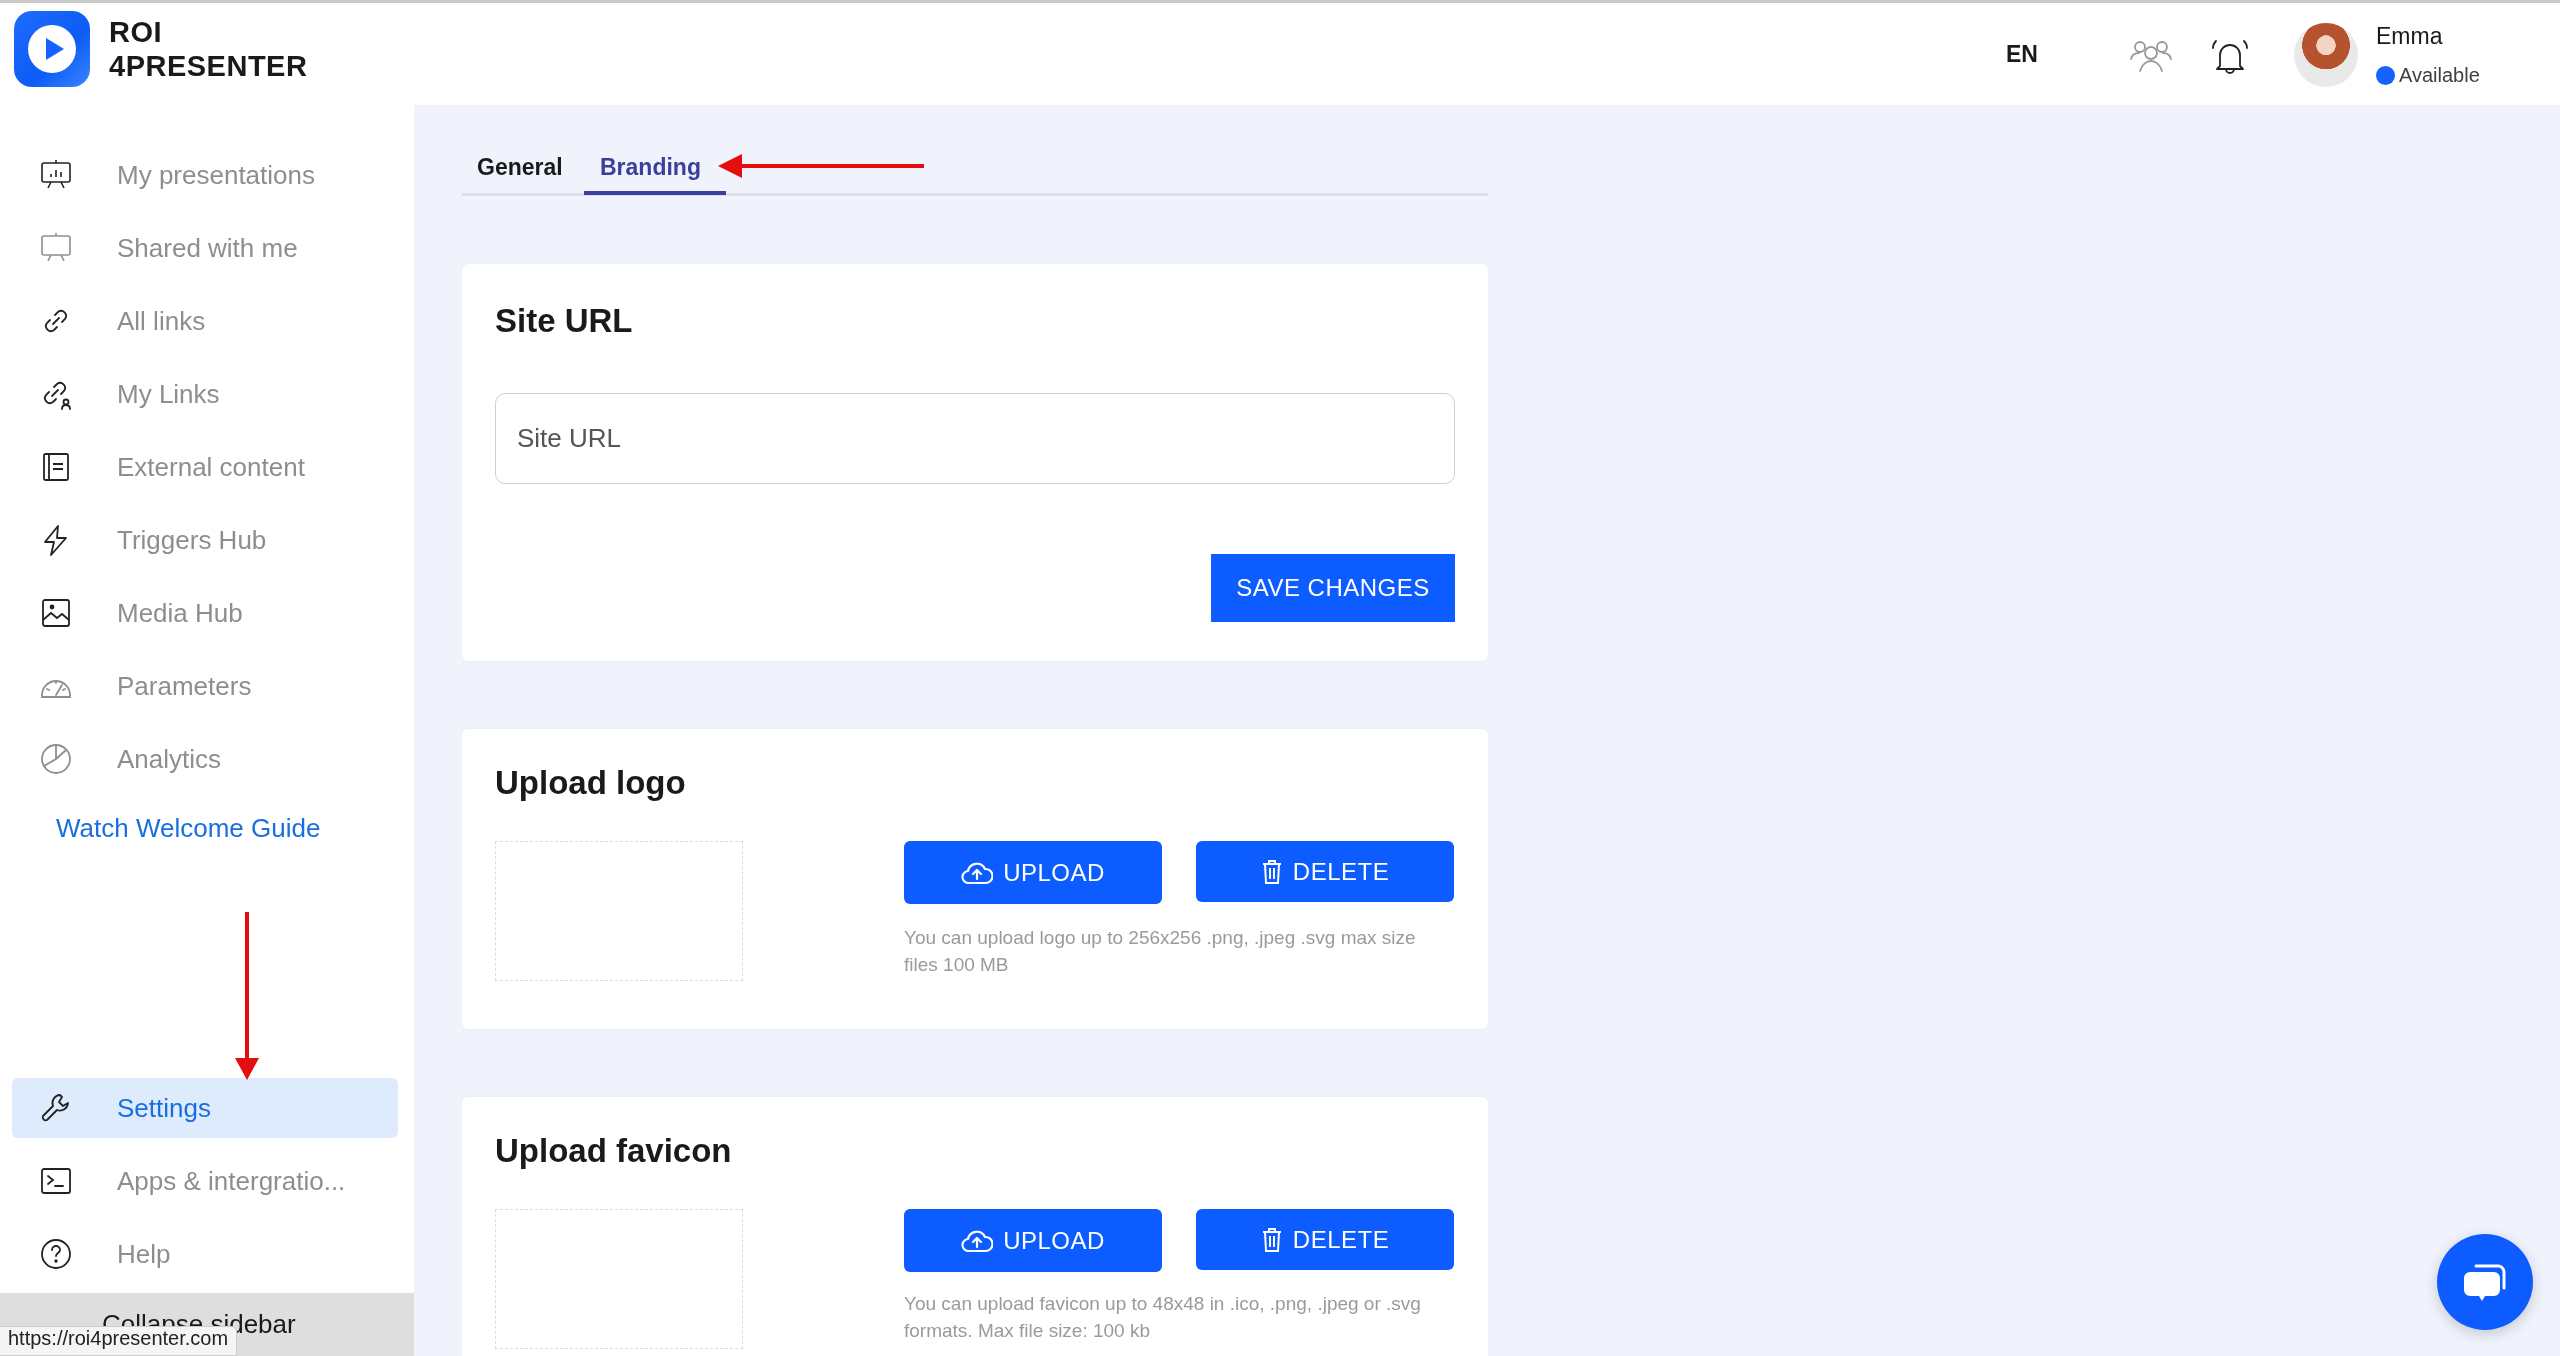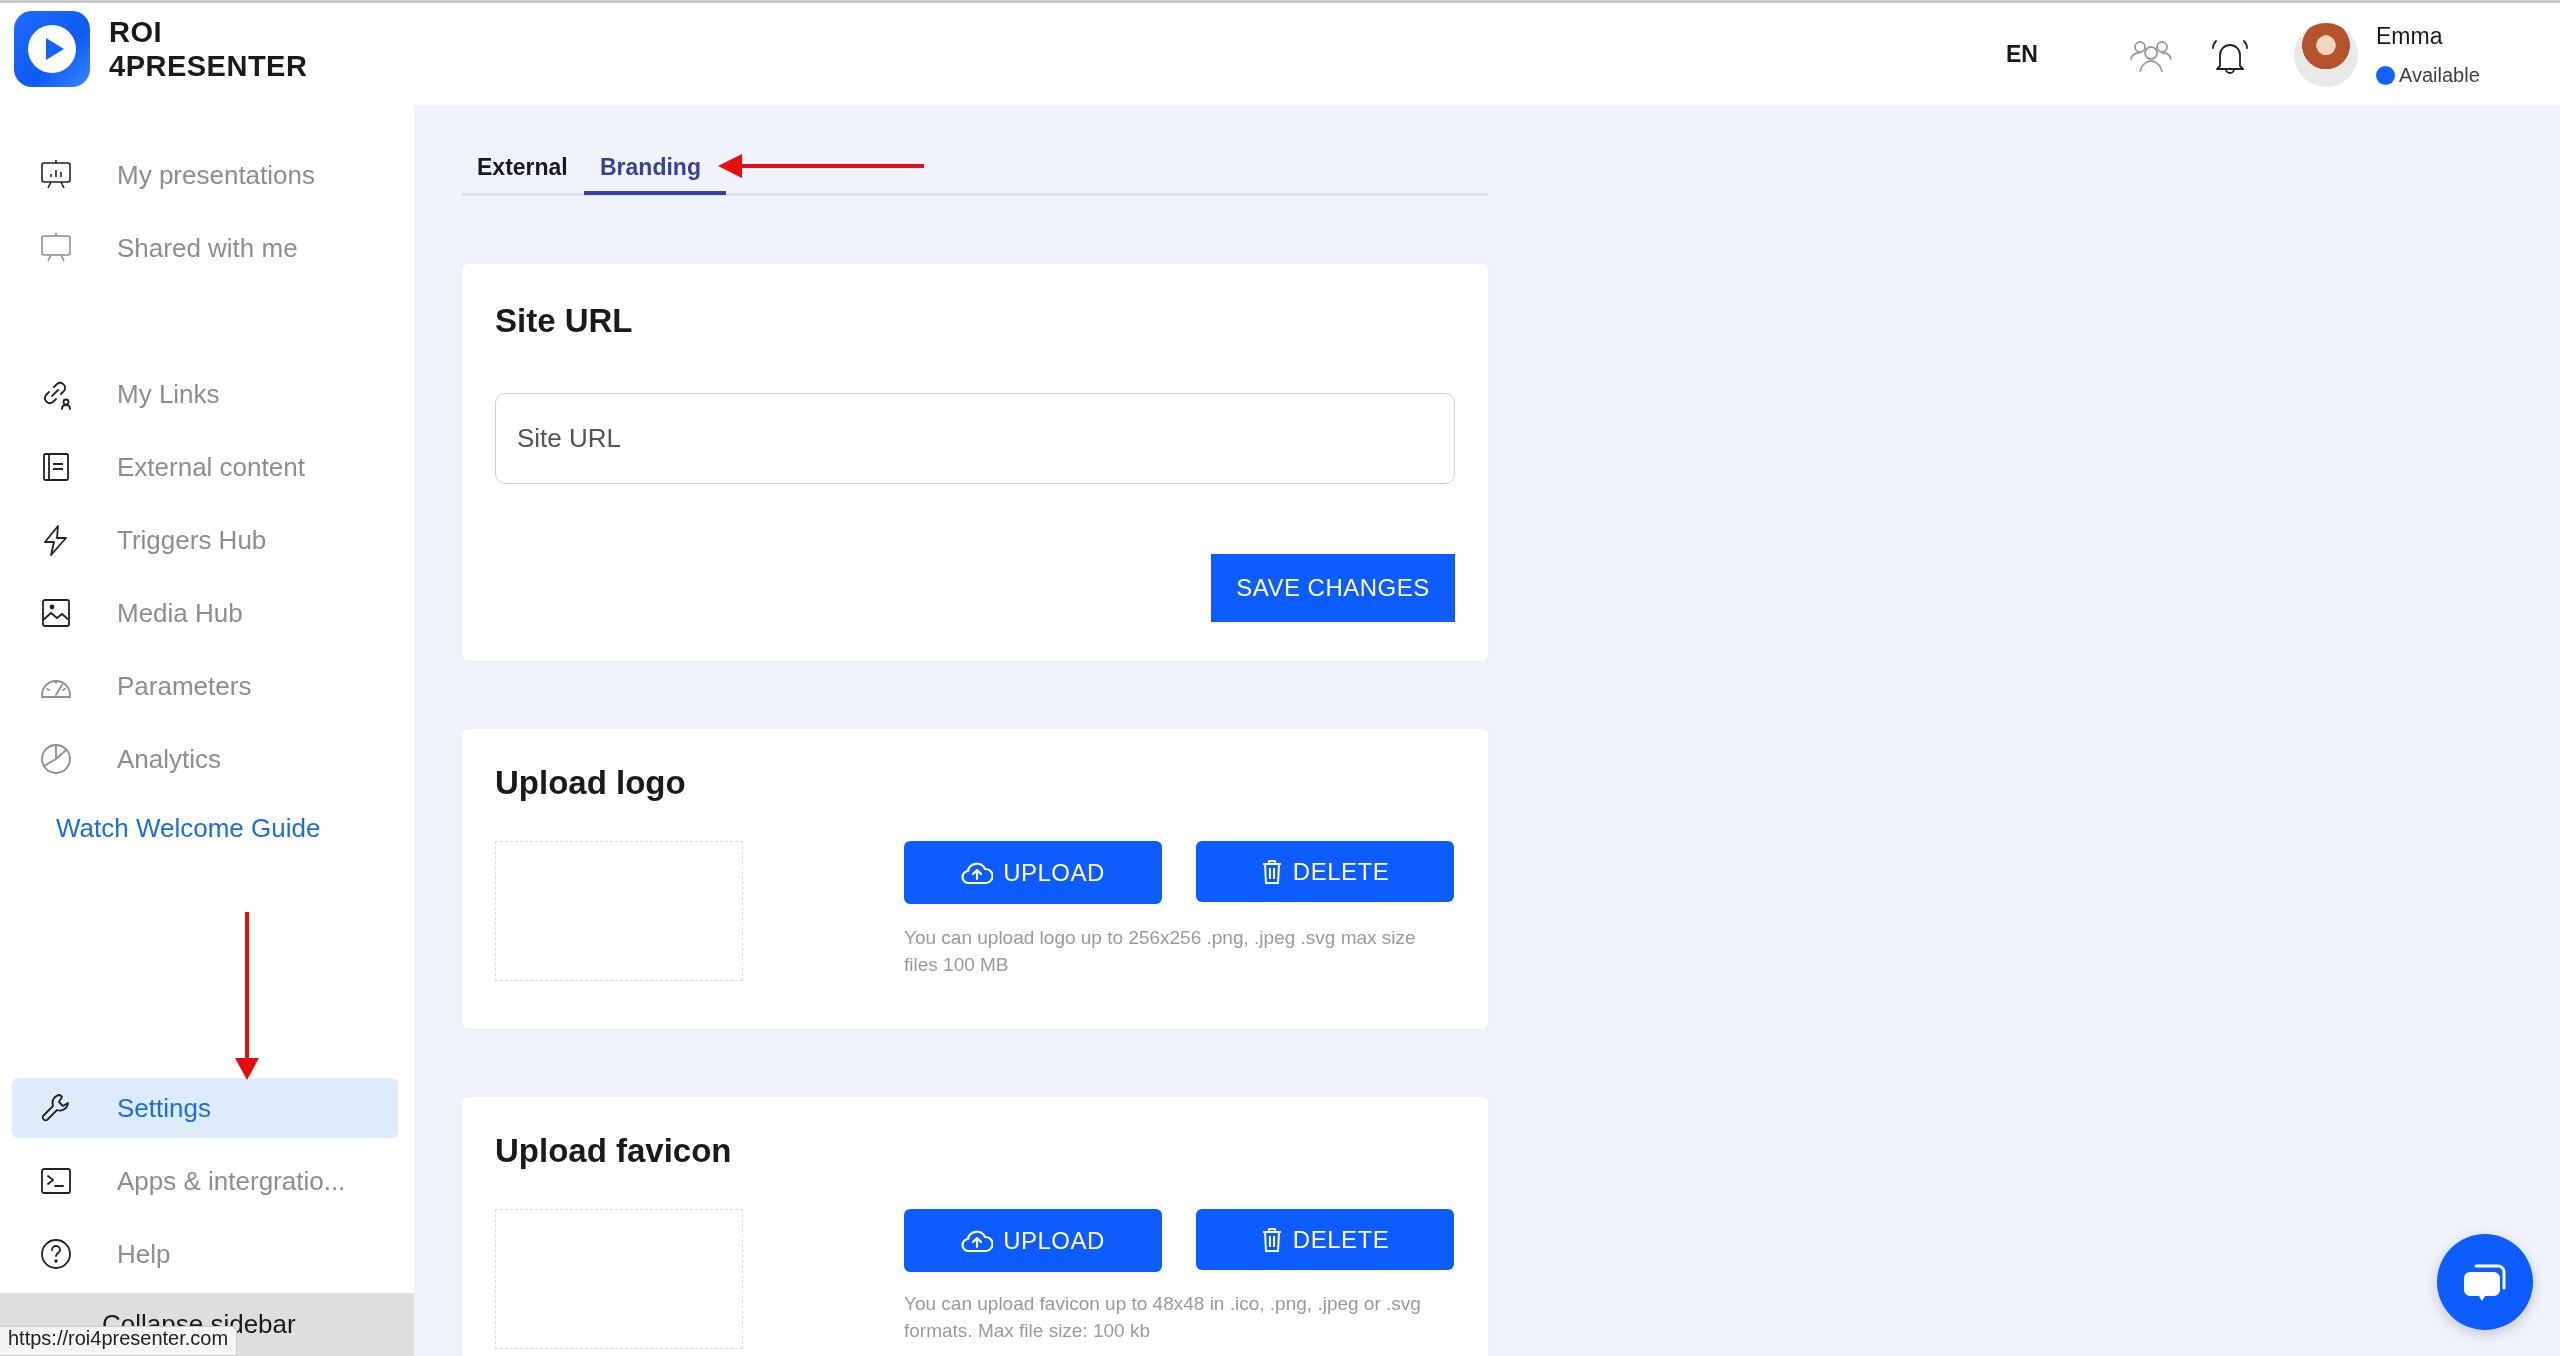--- a/index.html
+++ b/index.html
@@ -113,20 +113,30 @@
   </div>
   <div class="nav-item" style="top:113px;padding-left:48px;">
     <span class="ic">
       <svg width="34" height="34" viewBox="0 0 34 34" fill="none" stroke="#8e8e8e" stroke-width="1.6">
           <rect x="3" y="5" width="28" height="19" rx="2"></rect>
           <path d="M17 2v3M9 30l3-6M25 30l-3-6"></path>
         </svg>
     </span>
     <span class="lbl">Shared with me</span>
   </div>
+  <div class="nav-item" style="top:186px;">
+    <span class="ic">
+      <svg width="34" height="34" viewBox="0 0 34 34" fill="none" stroke="#222" stroke-width="1.8" stroke-linecap="round">
+          <path d="M14 20l6-6"></path>
+          <path d="M16 11l3-3a5 5 0 0 1 7 7l-3 3"></path>
+          <path d="M18 23l-3 3a5 5 0 0 1-7-7l3-3"></path>
+        </svg>
+    </span>
+    <span class="lbl">All links</span>
+  </div>
   <div class="nav-item" style="top:259px;">
     <span class="ic">
       <svg width="34" height="34" viewBox="0 0 34 34" fill="none" stroke="#222" stroke-width="1.8" stroke-linecap="round">
           <path d="M13 19l6-6"></path>
           <path d="M15 10l3-3a5 5 0 0 1 7 7l-3 3"></path>
           <path d="M17 22l-3 3a5 5 0 0 1-7-7l3-3"></path>
           <circle cx="27" cy="25" r="2.5"></circle>
           <path d="M23 32c0-3 2-4 4-4s4 1 4 4"></path>
         </svg>
     </span>
@@ -213,21 +223,21 @@
     <span class="lbl">Collapse sidebar</span>
   </div>
 </div>
 
 <div class="url-tip">https://roi4presenter.com</div>
 
 <div class="annot" style="left:245px; top:912px; width:4px; height:150px;"></div>
 <div style="position:absolute; left:235px; top:1058px; width:0; height:0; border-left:12px solid transparent; border-right:12px solid transparent; border-top:22px solid #e50d0d;"></div>
 
 <div class="tabs">
-  <div class="tab general">External</div>
+  <div class="tab general">General</div>
   <div class="tab branding">Branding</div>
   <div class="tab-underline"></div>
 </div>
 
 <div class="annot" style="left:738px; top:164px; width:186px; height:4px;"></div>
 <div style="position:absolute; left:718px; top:154px; width:0; height:0; border-top:12px solid transparent; border-bottom:12px solid transparent; border-right:24px solid #e50d0d;"></div>
 
 <div class="card" style="top:264px; height:397px;">
   <h2 style="top:38px;">Site URL</h2>
   <input class="url-input" type="text" placeholder="Site URL" style="">

